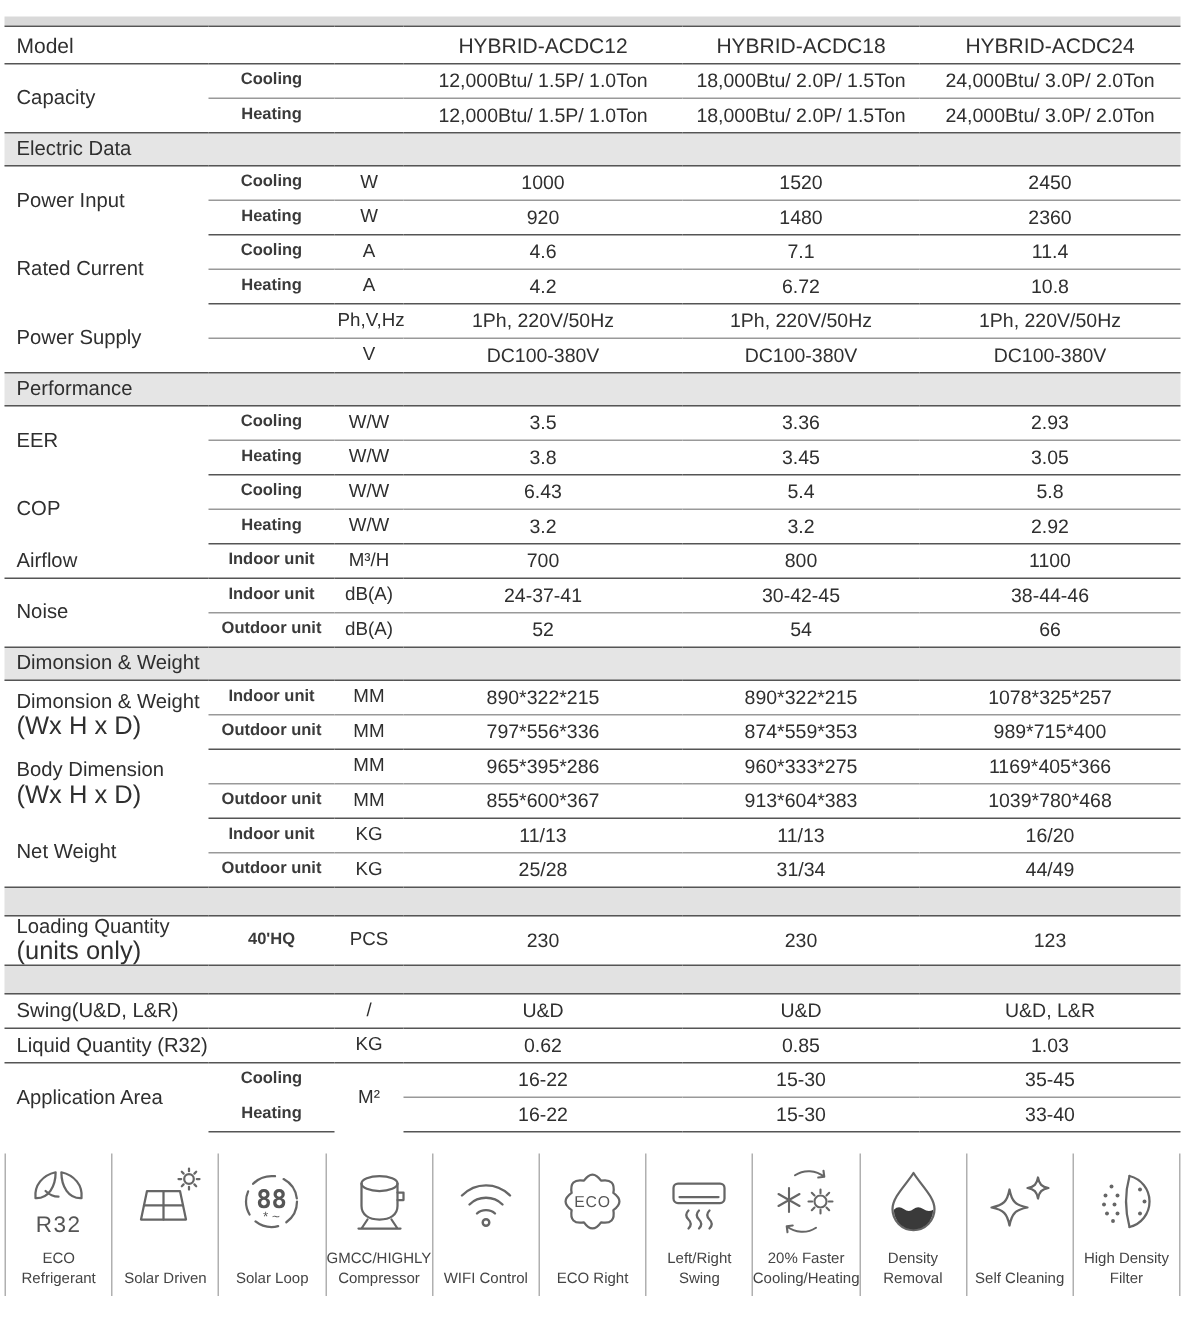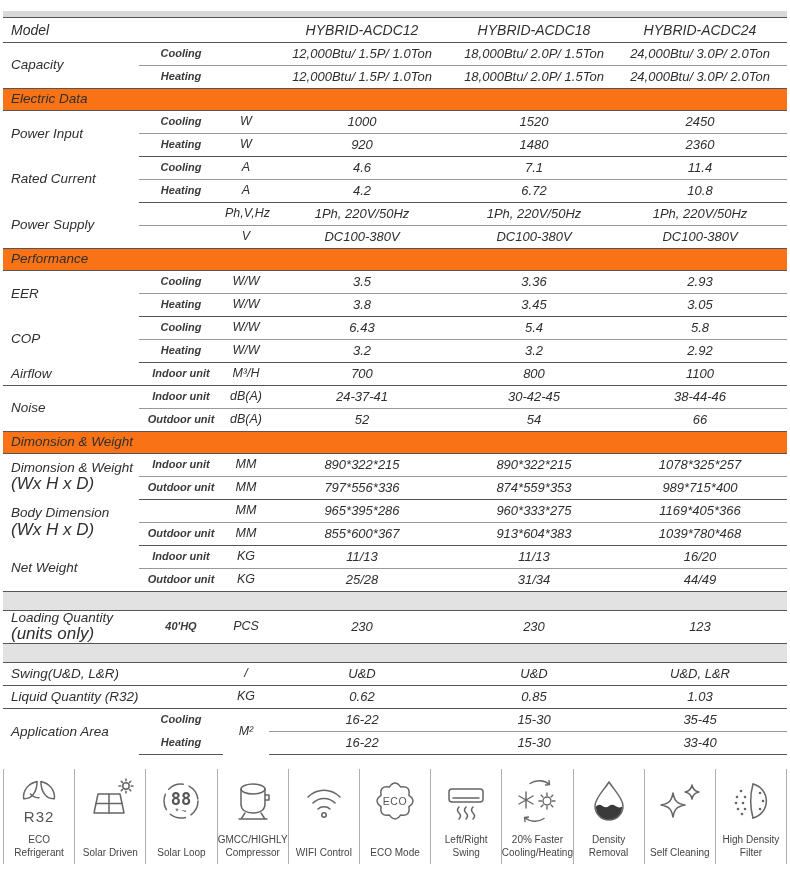--- a/index.html
+++ b/index.html
@@ -3,32 +3,32 @@
 <meta charset="utf-8">
 <style>
   html,body { margin:0; padding:0; }
   body {
     width:790px; height:886px; background:#ffffff;
     font-family:"Liberation Sans", sans-serif; color:#333;
     position:relative; overflow:hidden;
   }
   .top-strip { height:6px; background:#d9d9d9; margin:11px 3px 0 3px; }
 
-  table.spec { border-collapse:collapse; table-layout:fixed; width:784px; margin:0 3px;font-style:italic; }
+  table.spec { border-collapse:collapse; table-layout:fixed; width:784px; margin:0 3px; }
   td { height:22px; padding:0 2px; vertical-align:middle; font-size:13px; line-height:1.05; overflow:visible; white-space:nowrap; }
   td.lbl  { padding-left:8px; font-size:13.5px; color:#2f2f2f; }
   td.lbl .l2 { font-size:17px; }
   td.sub  { text-align:center; font-size:11px; font-weight:bold; color:#3a3a3a; }
   td.unit { text-align:center; font-size:12.5px; color:#2f2f2f; }
   td.val  { text-align:center; font-size:13px; color:#2f2f2f; }
   tr.model > td { height:24px; font-size:14px; border-top:1px solid #555; }
   tr.model > td.val { font-size:14px; }
   tr.bmaj > td { border-bottom:1px solid #555; }
   td.bmin { border-bottom:1px solid #999; }
-  tr.sec > td  { background:#f97316; border-top:1px solid #555; border-bottom:1px solid #555;
+  tr.sec > td  { background:#e5e5e5; border-top:1px solid #555; border-bottom:1px solid #555;
                  font-size:13.5px; color:#2f2f2f; padding-left:8px; height:21px; }
   tr.band > td { background:#e2e2e2; border-top:1px solid #555; border-bottom:1px solid #555; height:18px; }
   tr.loading > td { height:30px; }
 
   .features { display:flex; width:784px; margin:14px 3px 0 3px; }
   .feature  { flex:1 1 0; min-width:0; border-left:1px solid #b0b0b0;
               display:flex; flex-direction:column; align-items:center; padding:3px 0 5px 0;justify-content:space-between; }
   .feature:last-child { border-right:1px solid #b0b0b0; }
   .fi { height:58px; display:flex; flex-direction:column; align-items:center; justify-content:center; }
   .fi svg { display:block; }
@@ -361,21 +361,21 @@
     <div class="flabel">WIFI Control</div>
   </div>
 
   <div class="feature">
     <div class="fi">
       <svg width="48" height="48" viewBox="0 0 48 48" fill="none" stroke="#666" stroke-width="1.5" stroke-linejoin="round">
         <path d="M37.9,18.3 Q46,24 37.9,29.7 Q39.6,39.6 29.7,37.9 Q24,46 18.3,37.9 Q8.4,39.6 10.1,29.7 Q2,24 10.1,18.3 Q8.4,8.4 18.3,10.1 Q24,2 29.7,10.1 Q39.6,8.4 37.9,18.3 Z"></path>
         <text x="24" y="27.5" font-size="10.5" text-anchor="middle" fill="#555" stroke="none" letter-spacing="0.5">ECO</text>
       </svg>
     </div>
-    <div class="flabel">ECO Mode</div>
+    <div class="flabel">ECO Right</div>
   </div>
 
   <div class="feature">
     <div class="fi">
       <svg width="48" height="48" viewBox="0 0 48 48" fill="none" stroke="#666" stroke-width="1.5" stroke-linecap="round" stroke-linejoin="round">
         <rect x="7" y="12" width="34" height="13" rx="3"></rect>
         <path d="M11,21 H37"></path>
         <path d="M17,30 q-3,3 0,6 q3,3 0,6"></path>
         <path d="M24,30 q-3,3 0,6 q3,3 0,6"></path>
         <path d="M31,30 q-3,3 0,6 q3,3 0,6"></path>

